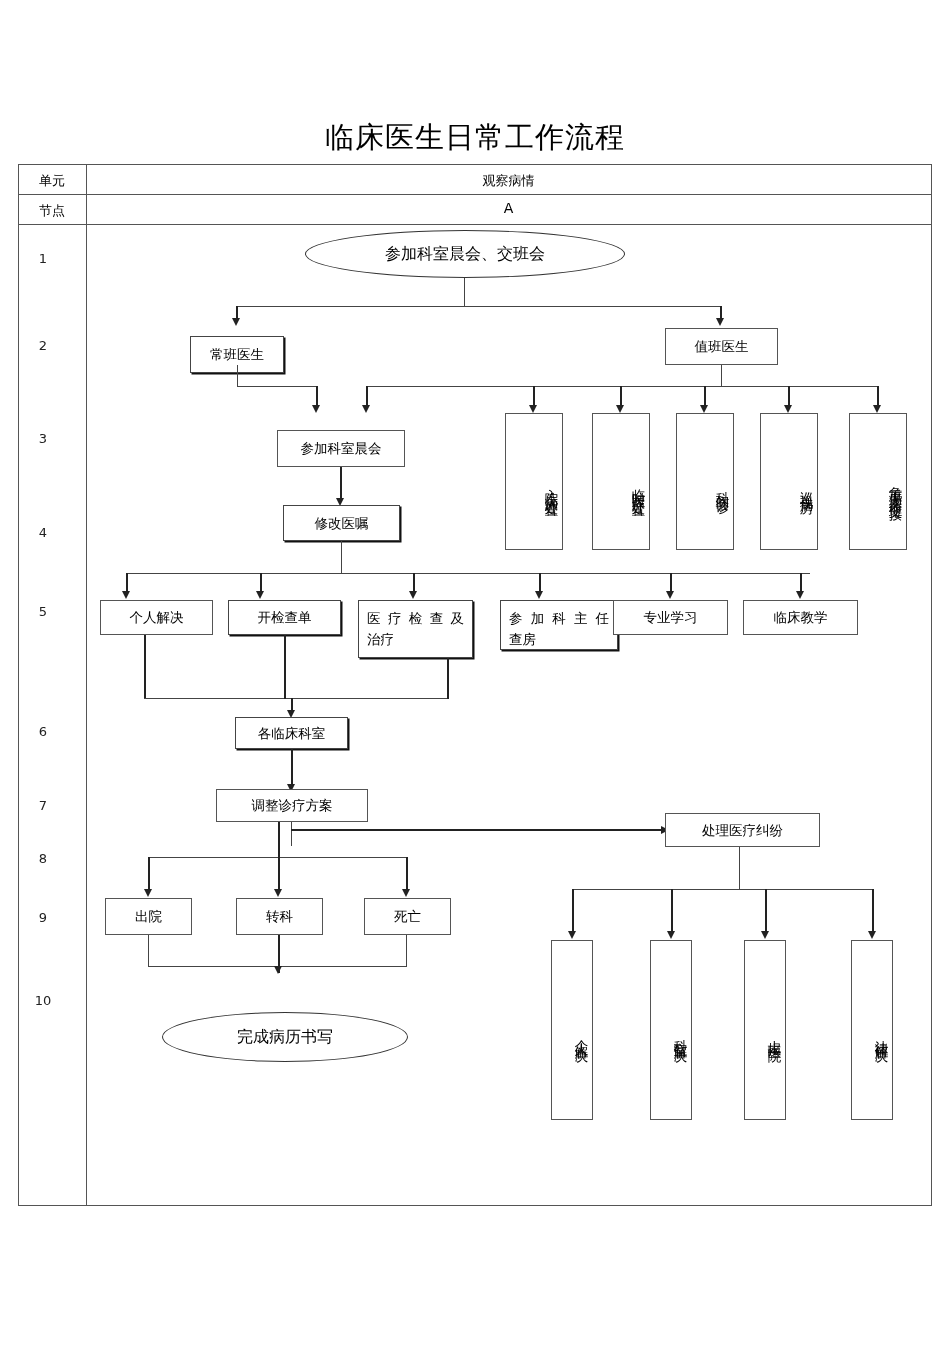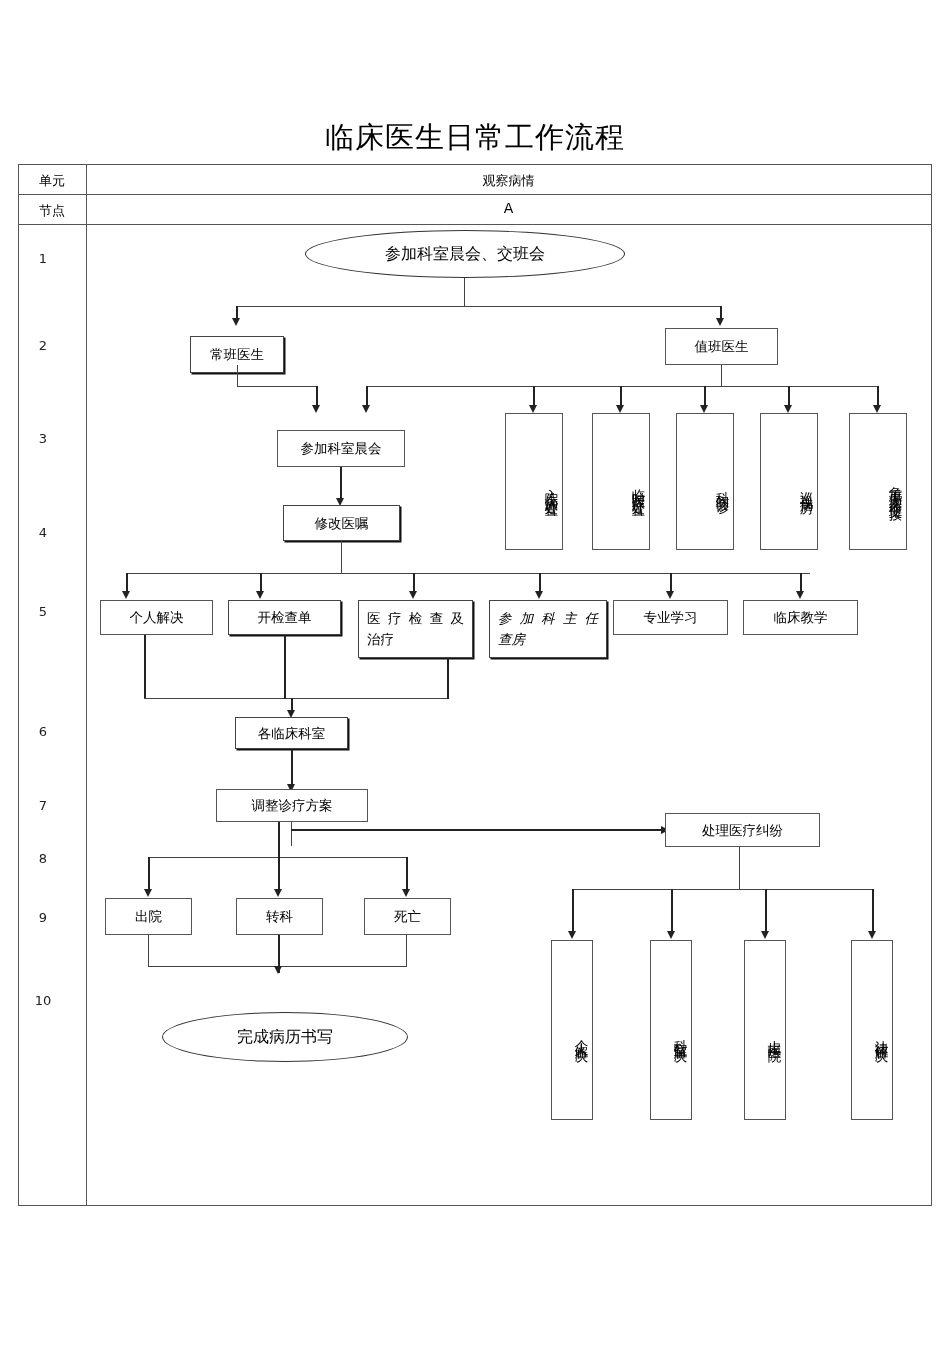--- a/index.html
+++ b/index.html
@@ -178,21 +178,21 @@
   </div>
   <div class="box shadow" style="left:228px;top:600px;width:113px;height:35px;">
     <span class="inner">开检查单</span>
   </div>
   <div class="box shadow just top" style="left:358px;top:600px;width:115px;height:58px;">
     <span class="inner">
       <span>医疗检查及</span><br>
       <span style="text-align-last:left;display:block;">治疗</span>
     </span>
   </div>
-  <div class="box shadow just top" style="left:489px;top:600px;width:118px;height:58px;font-style:italic;">
+  <div class="box shadow just top" style="left:500px;top:600px;width:118px;height:50px;">
     <span class="inner">
       <span>参加科主任</span><br>
       <span style="text-align-last:left;display:block;">查房</span>
     </span>
   </div>
   <div class="box" style="left:613px;top:600px;width:115px;height:35px;">
     <span class="inner">专业学习</span>
   </div>
   <div class="box" style="left:743px;top:600px;width:115px;height:35px;">
     <span class="inner">临床教学</span>

